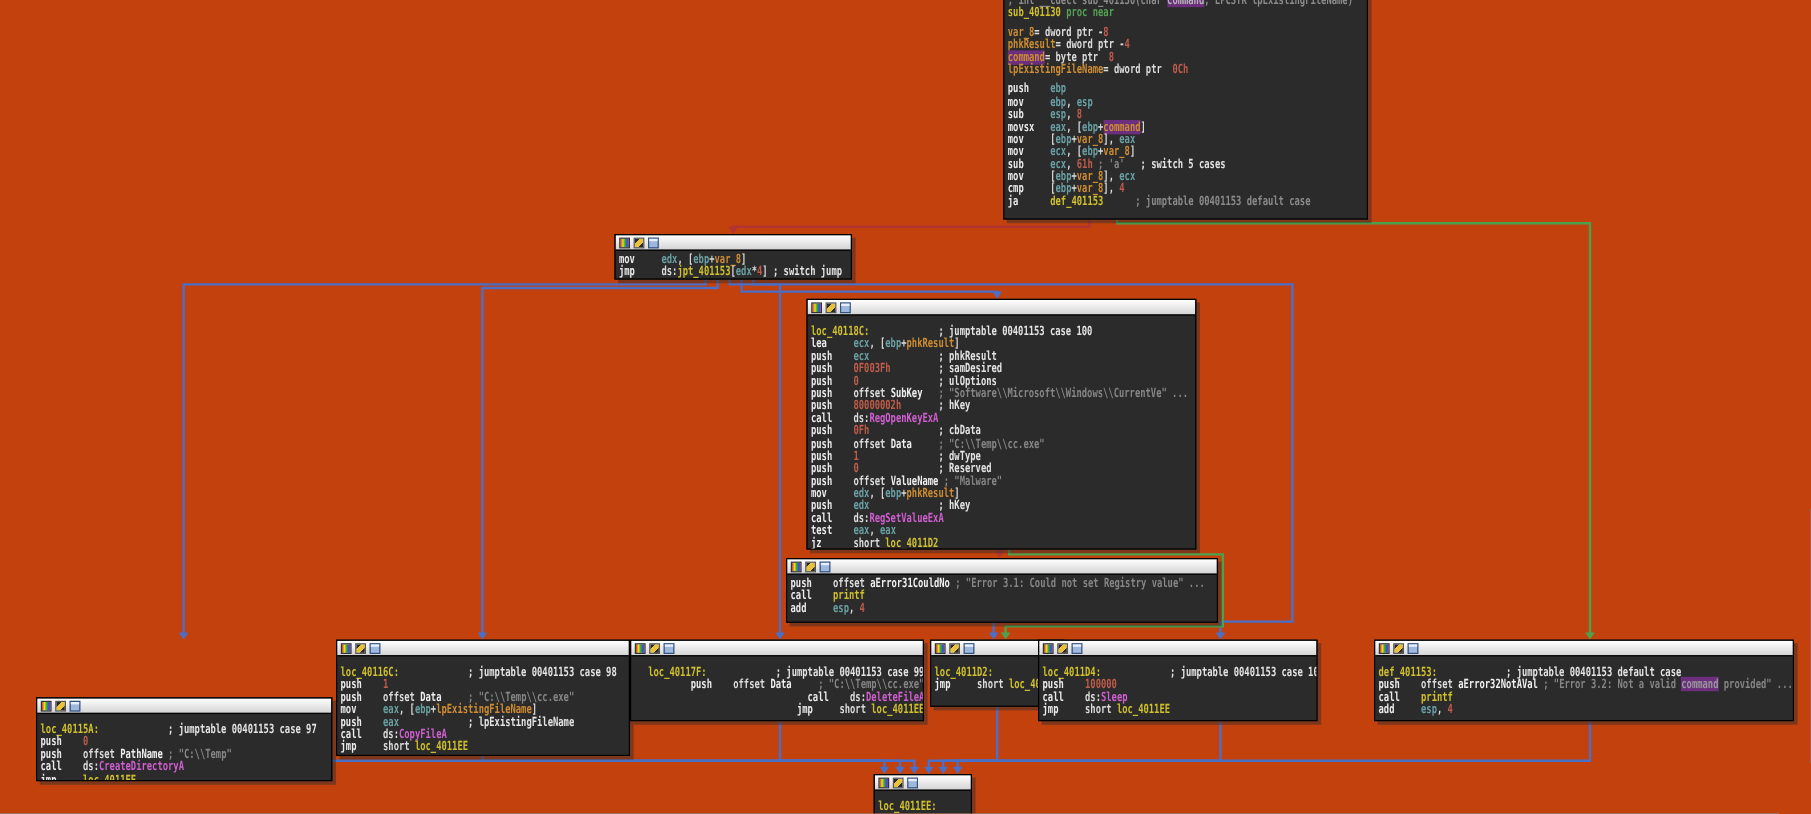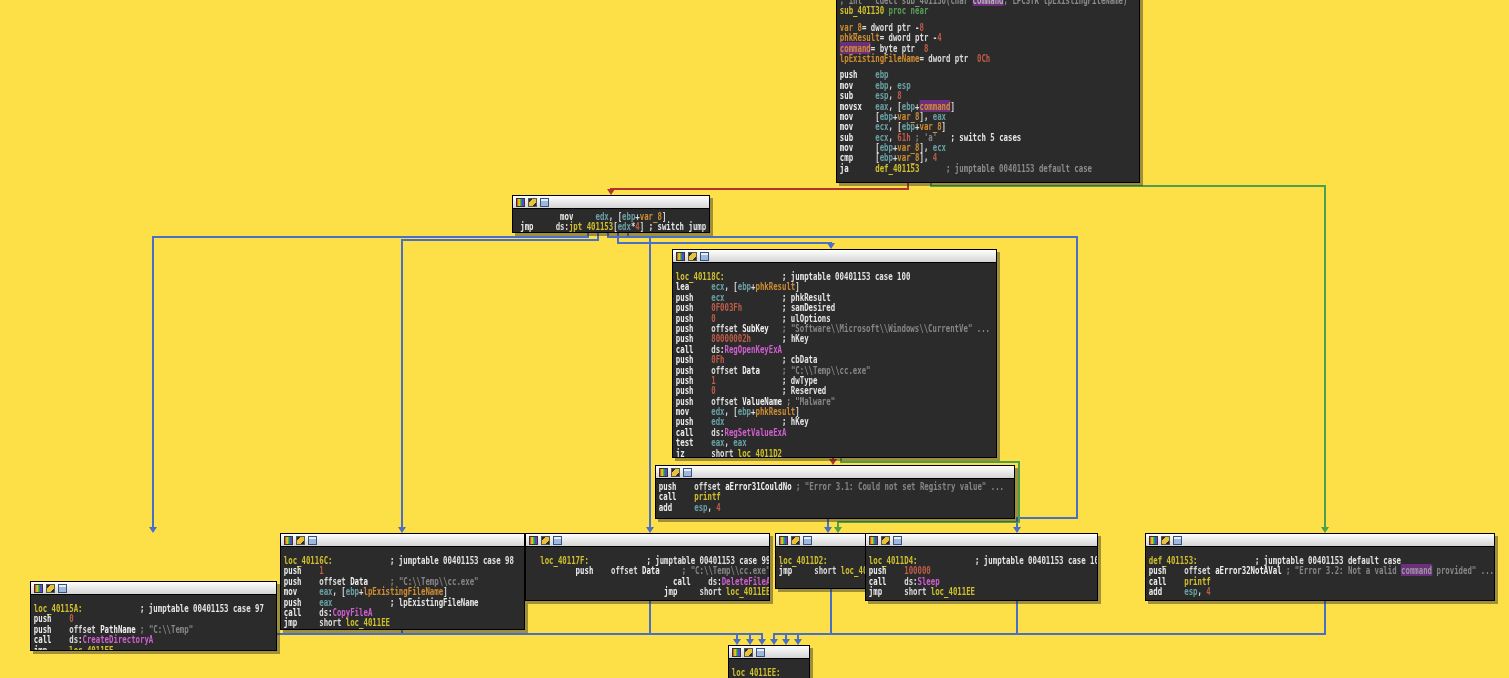--- a/index.html
+++ b/index.html
@@ -1,18 +1,18 @@
 <!DOCTYPE html>
 <html><head>
 <meta charset="utf-8">
 <style>
   html,body{margin:0;padding:0;background:#8f8f8f;}
   #stage{
     position:relative;width:1509px;height:678px;overflow:hidden;
-    background:#fde047;
+    background:#c2410c;
     font-family:"DejaVu Sans Mono", monospace;
   }
   #edges-svg{position:absolute;left:0;top:0;z-index:1;}
   .node{
     position:absolute;z-index:2;box-sizing:border-box;
     background:#2b2b2b;border:1px solid #000;
     box-shadow:3px 3px 0 rgba(45,45,45,.45);
     overflow:hidden;
   }
   .titlebar{
@@ -82,21 +82,21 @@
       <polyline points="831,589 831,634 774,634 774,640" fill="none" stroke="#4a6fc8" stroke-width="2"></polyline>
       <polygon points="770,639 778,639 774,645" fill="#4a6fc8"></polygon>
       <polyline points="1017,601 1017,634 786,634 786,640" fill="none" stroke="#4a6fc8" stroke-width="2"></polyline>
       <polygon points="782,639 790,639 786,645" fill="#4a6fc8"></polygon>
       <polyline points="1325,601 1325,634 798,634 798,640" fill="none" stroke="#4a6fc8" stroke-width="2"></polyline>
       <polygon points="794,639 802,639 798,645" fill="#4a6fc8"></polygon>
     </svg>
 <div class="node" style="left: 836px; top: -8px; width: 304px; height: 191px;">
       <div class="code"><div class="ln"><span class="t-cmt">; int __cdecl sub_401130(char </span><span class="t-hlc">command</span><span class="t-cmt">, LPCSTR lpExistingFileName)</span></div><div class="ln"><span class="t-label">sub_401130</span><span class="t-p"> </span><span class="t-grn">proc near</span></div><div class="ln blank">&nbsp;</div><div class="ln"><span class="t-var">var_8</span><span class="t-p">= dword ptr -</span><span class="t-num">8</span></div><div class="ln"><span class="t-var">phkResult</span><span class="t-p">= dword ptr -</span><span class="t-num">4</span></div><div class="ln"><span class="t-hl">command</span><span class="t-p">= byte ptr  </span><span class="t-num">8</span></div><div class="ln"><span class="t-var">lpExistingFileName</span><span class="t-p">= dword ptr  </span><span class="t-num">0Ch</span></div><div class="ln blank">&nbsp;</div><div class="ln"><span class="t-kw">push    </span><span class="t-reg">ebp</span></div><div class="ln"><span class="t-kw">mov     </span><span class="t-reg">ebp</span><span class="t-p">, </span><span class="t-reg">esp</span></div><div class="ln"><span class="t-kw">sub     </span><span class="t-reg">esp</span><span class="t-p">, </span><span class="t-num">8</span></div><div class="ln"><span class="t-kw">movsx   </span><span class="t-reg">eax</span><span class="t-p">, [</span><span class="t-reg">ebp</span><span class="t-p">+</span><span class="t-hl">command</span><span class="t-p">]</span></div><div class="ln"><span class="t-kw">mov     </span><span class="t-p">[</span><span class="t-reg">ebp</span><span class="t-p">+</span><span class="t-var">var_8</span><span class="t-p">], </span><span class="t-reg">eax</span></div><div class="ln"><span class="t-kw">mov     </span><span class="t-reg">ecx</span><span class="t-p">, [</span><span class="t-reg">ebp</span><span class="t-p">+</span><span class="t-var">var_8</span><span class="t-p">]</span></div><div class="ln"><span class="t-kw">sub     </span><span class="t-reg">ecx</span><span class="t-p">, </span><span class="t-num">61h</span><span class="t-str"> ; 'a'</span><span class="t-p">   </span><span class="t-wcmt">; switch 5 cases</span></div><div class="ln"><span class="t-kw">mov     </span><span class="t-p">[</span><span class="t-reg">ebp</span><span class="t-p">+</span><span class="t-var">var_8</span><span class="t-p">], </span><span class="t-reg">ecx</span></div><div class="ln"><span class="t-kw">cmp     </span><span class="t-p">[</span><span class="t-reg">ebp</span><span class="t-p">+</span><span class="t-var">var_8</span><span class="t-p">], </span><span class="t-num">4</span></div><div class="ln"><span class="t-kw">ja      </span><span class="t-label">def_401153</span><span class="t-p">      </span><span class="t-cmt">; jumptable 00401153 default case</span></div></div>
     </div>
-    <div class="node" style="left: 512px; top: 195px; width: 198px; height: 38px; text-align: center;">
+    <div class="node" style="left: 512px; top: 195px; width: 198px; height: 38px;">
       <div class="titlebar">
         <span class="ticon colors"></span>
         <span class="ticon edit"></span>
         <span class="ticon win"></span>
       </div>
       <div class="code"><div class="ln"><span class="t-kw">mov     </span><span class="t-reg">edx</span><span class="t-p">, [</span><span class="t-reg">ebp</span><span class="t-p">+</span><span class="t-var">var_8</span><span class="t-p">]</span></div><div class="ln"><span class="t-kw">jmp     </span><span class="t-p">ds:</span><span class="t-label">jpt_401153</span><span class="t-p">[</span><span class="t-reg">edx</span><span class="t-p">*</span><span class="t-num">4</span><span class="t-p">] </span><span class="t-wcmt">; switch jump</span></div></div>
     </div>
     <div class="node" style="left: 672px; top: 249px; width: 325px; height: 209px;">
       <div class="titlebar">
         <span class="ticon colors"></span>

